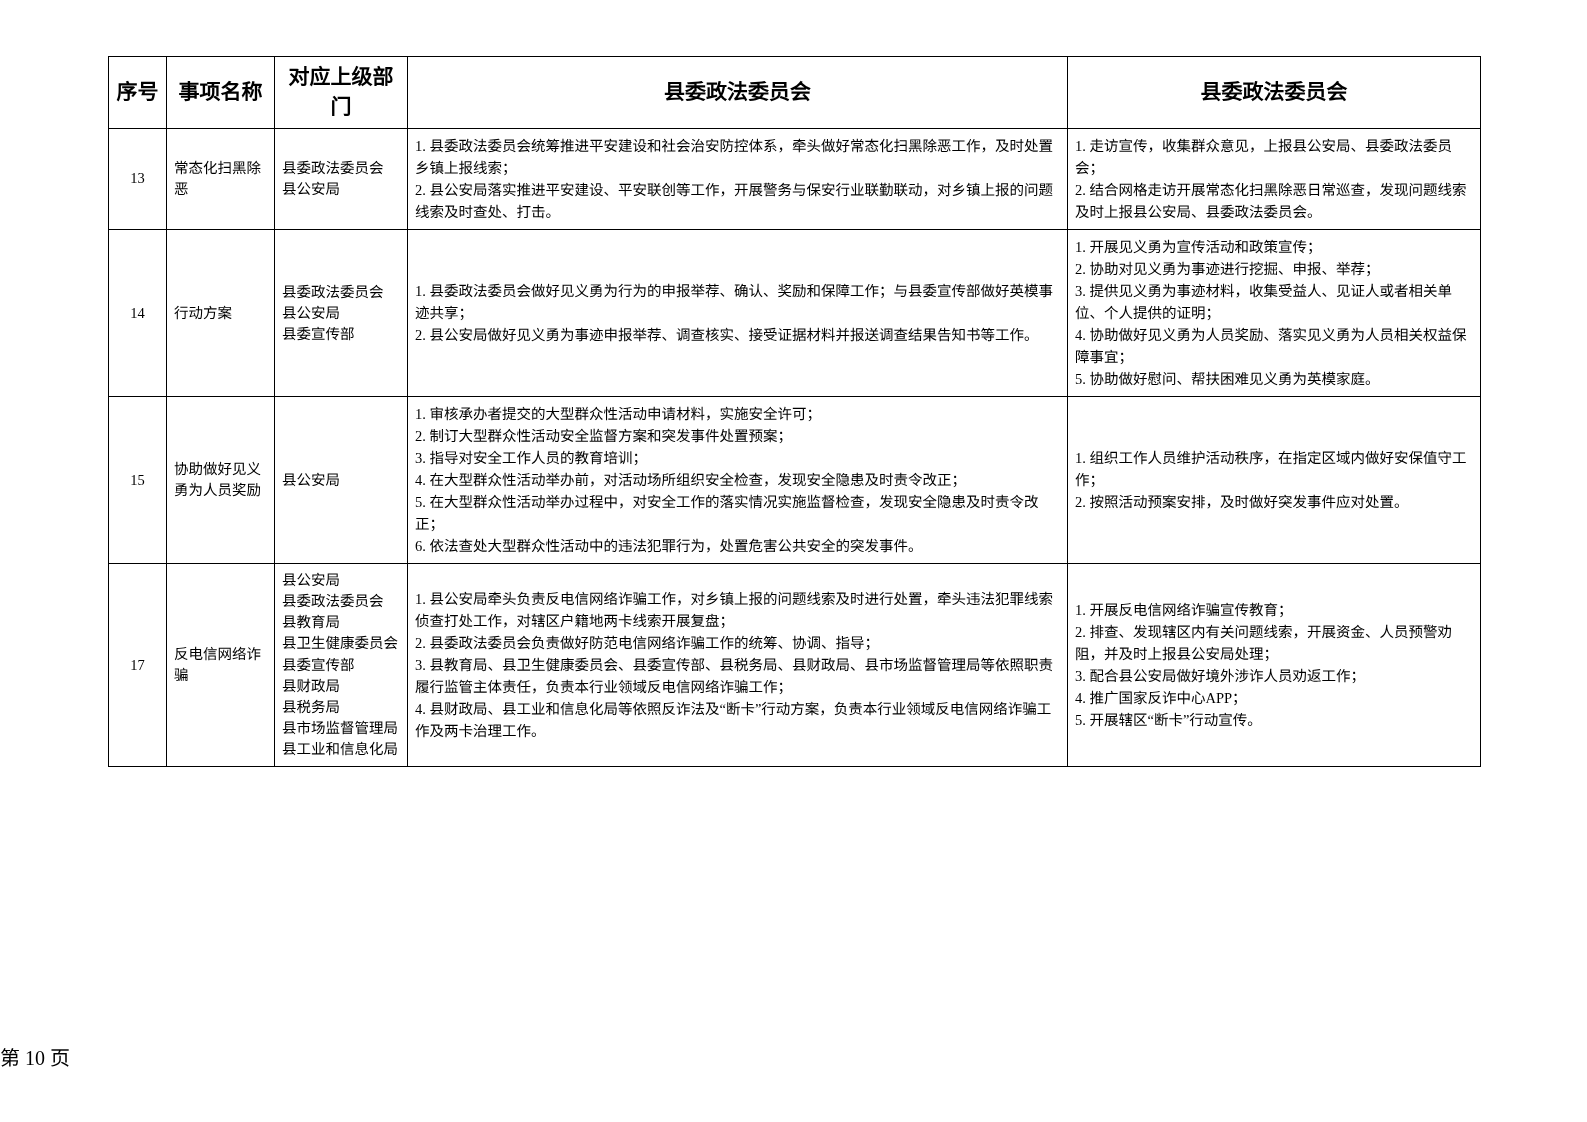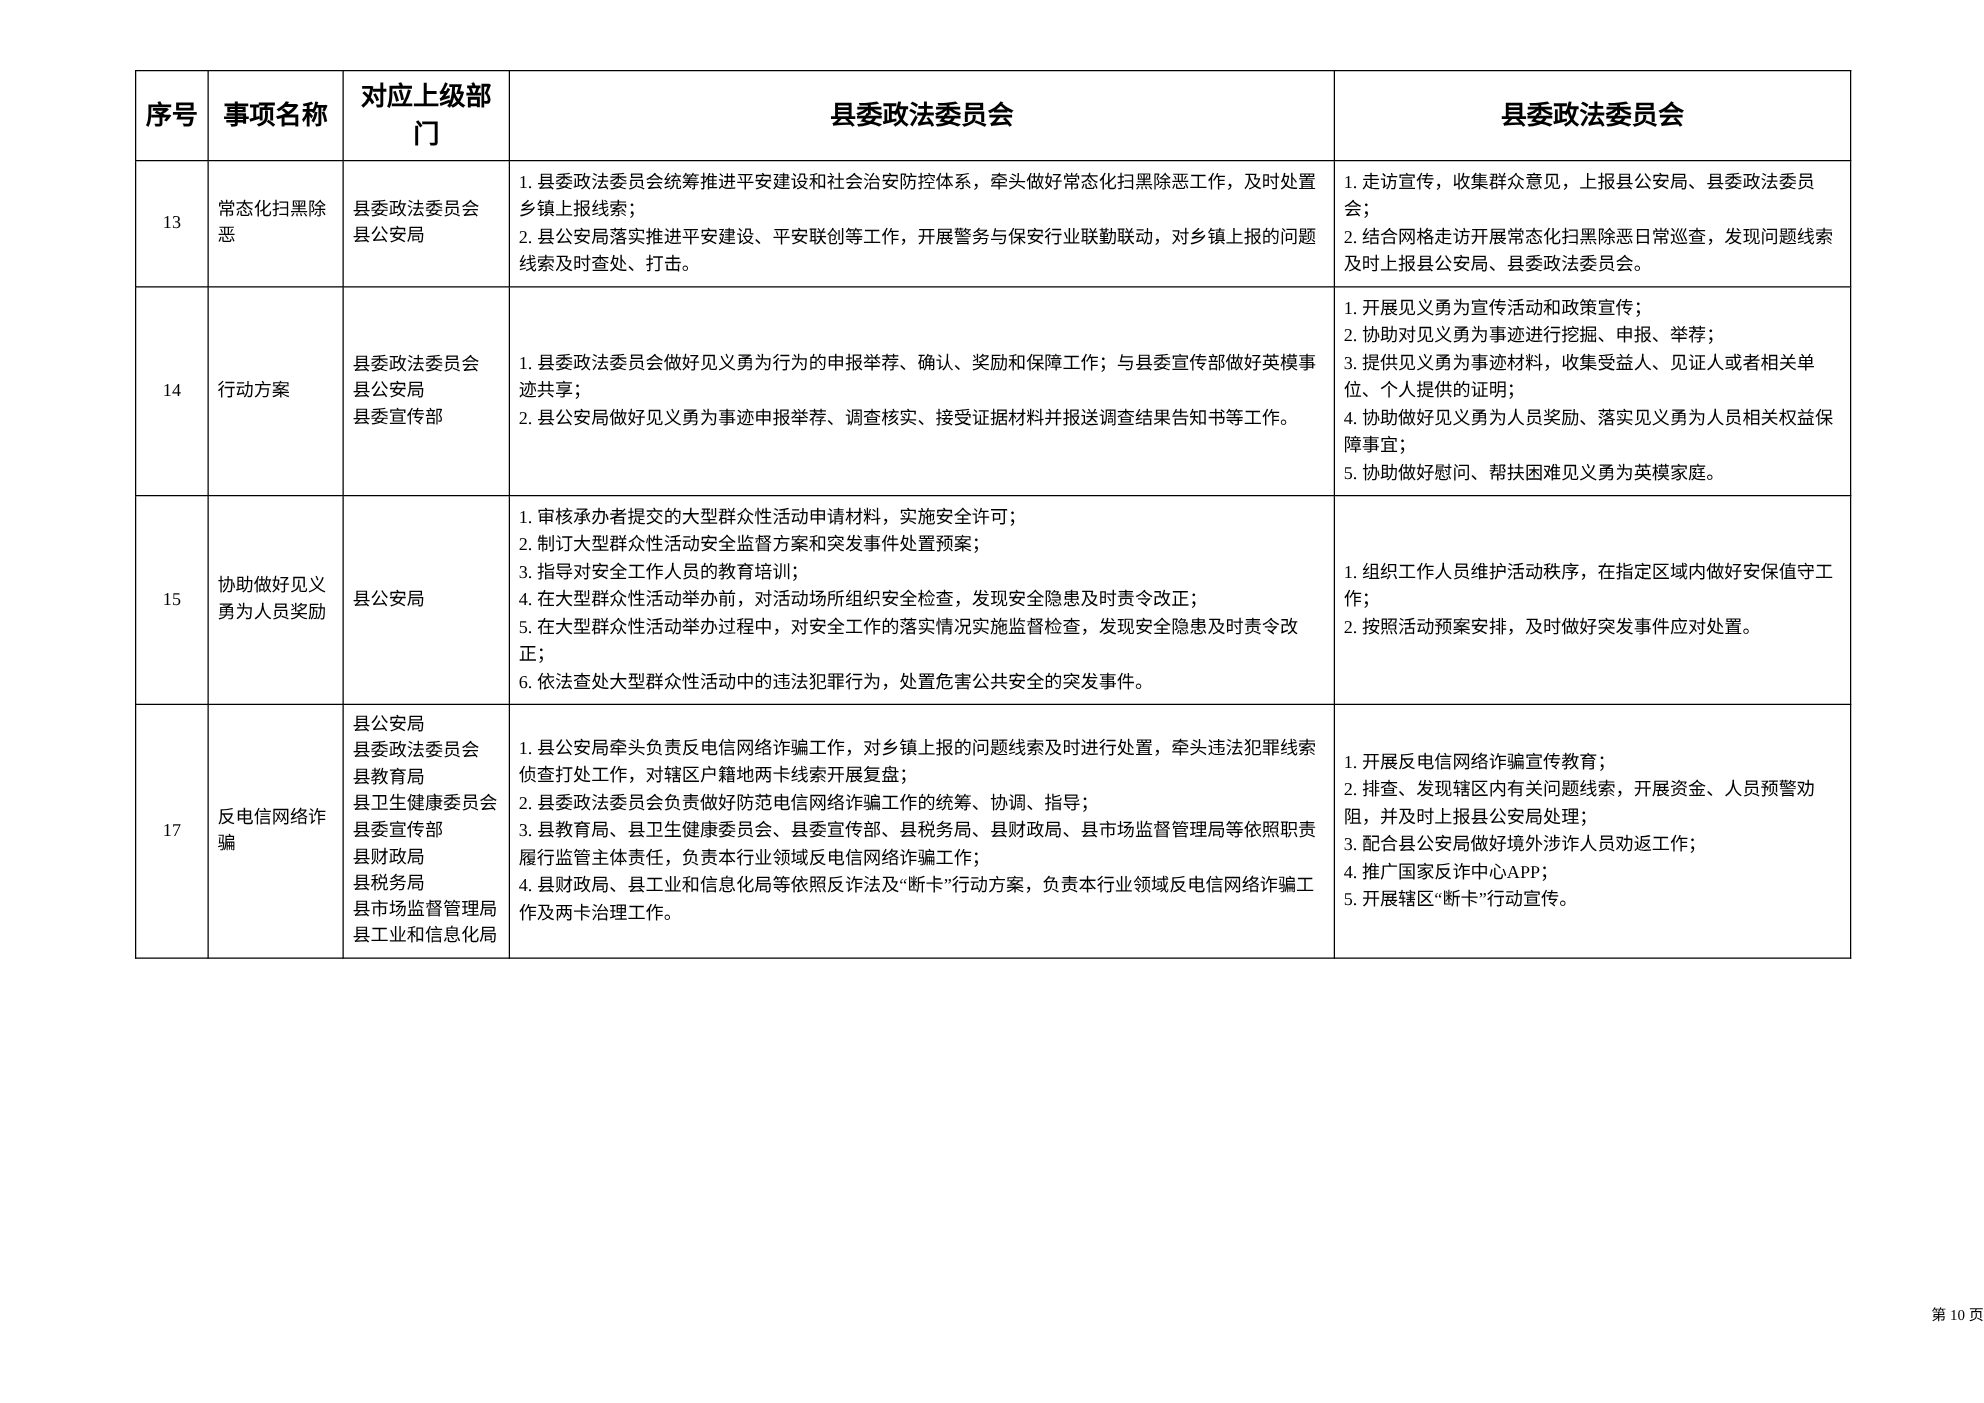--- a/index.html
+++ b/index.html
@@ -74,22 +74,22 @@
     word-break: break-all;
   }
   td.duty .lines { line-height: 1.52; }
   td.town .lines { line-height: 1.52; }
 
   .footer {
     position: absolute;
     left: 0;
     top: 1042px;
     width: 1587px;
-    text-align: right;
-    font-size: 12px;
+    text-align: left;
+    font-size: 20px;
     font-family: "Liberation Serif", "DejaVu Serif", serif;
   }
 </style>
 </head>
 <body>
 
 <div class="page">
 
   <table class="duty-table">
     <colgroup>

